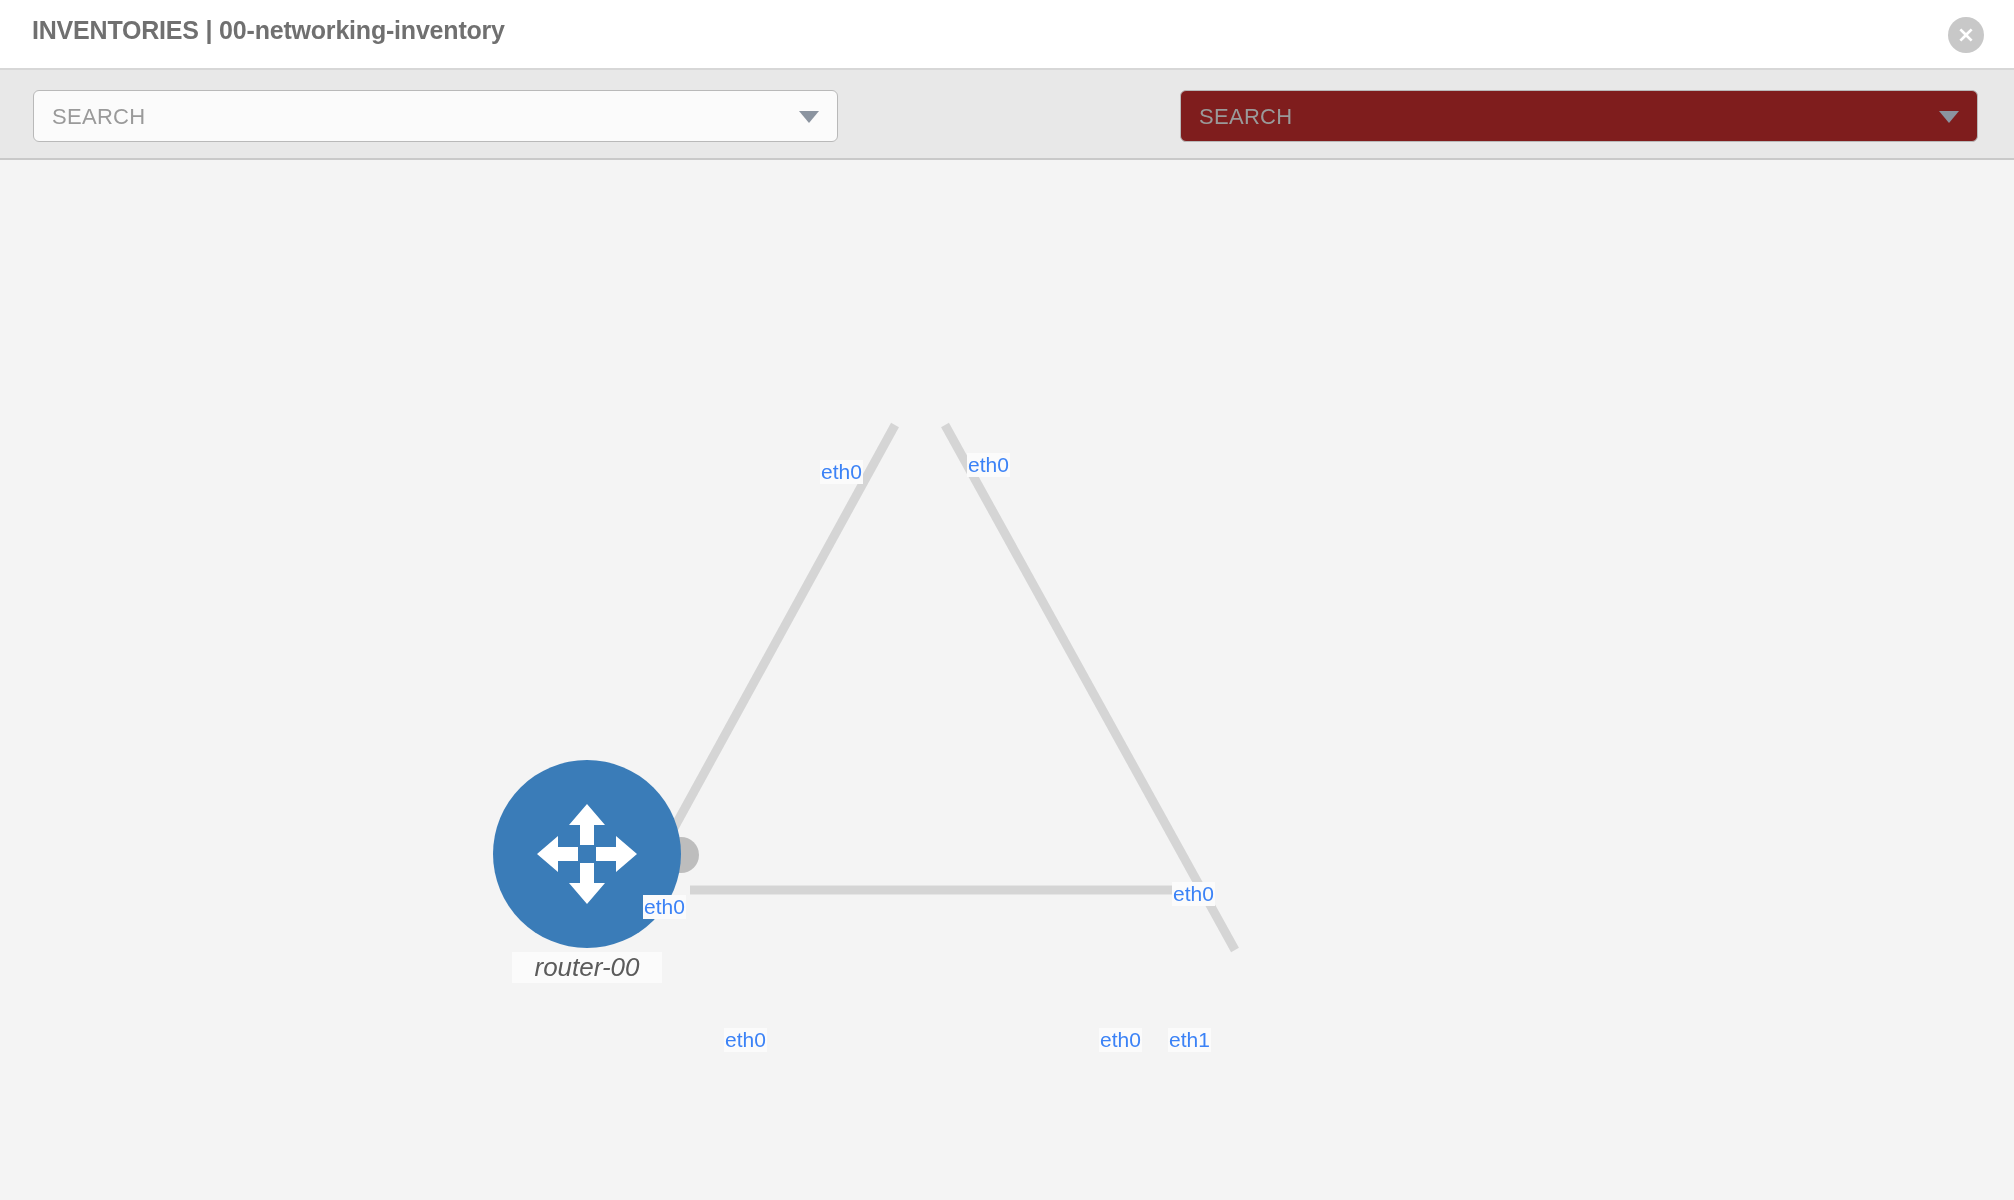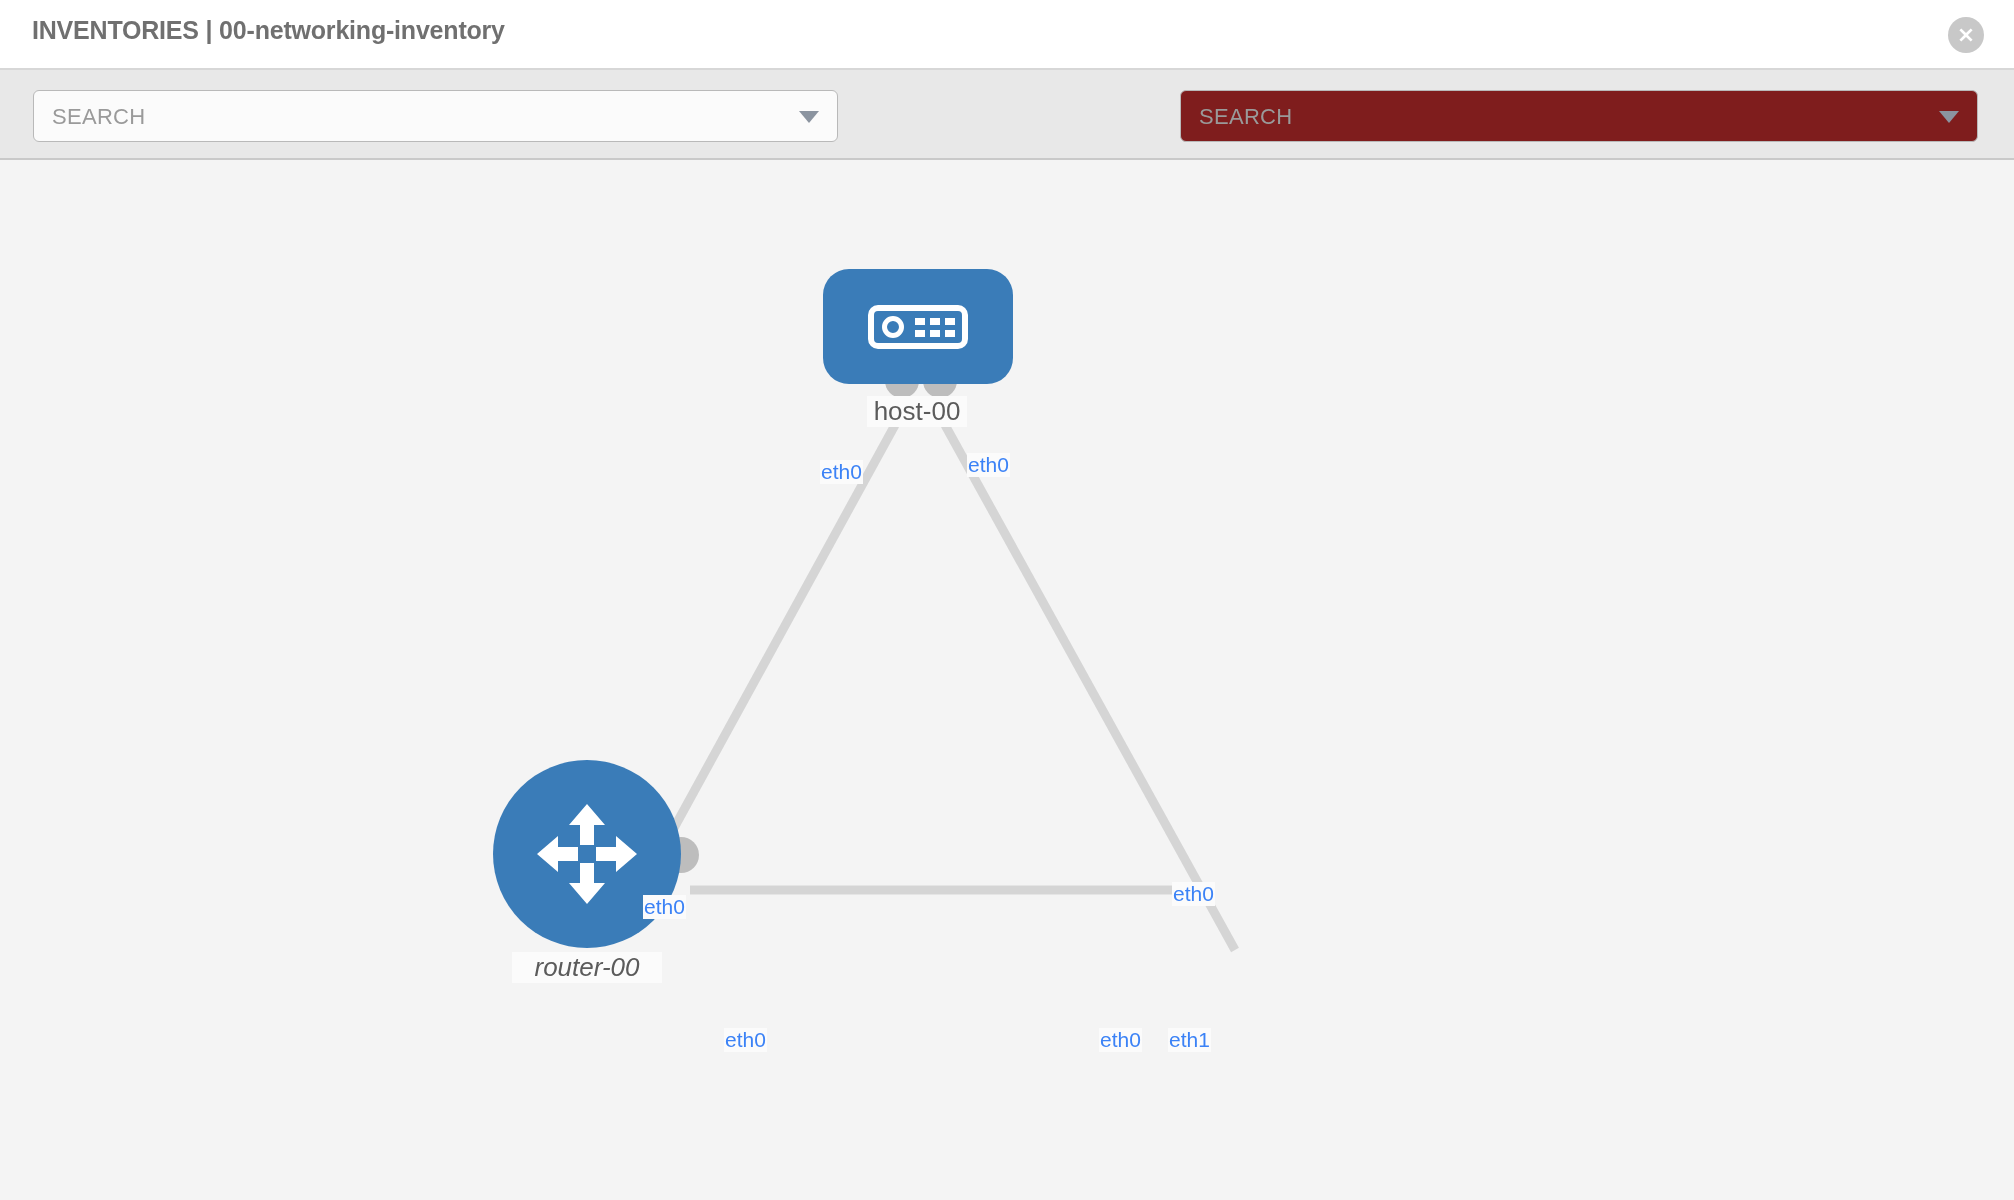--- a/index.html
+++ b/index.html
@@ -265,38 +265,20 @@
 
     <svg class="links">
 
       <line x1="895" y1="265" x2="640" y2="730" stroke="#d5d5d5" stroke-width="9"></line>
 
       <line x1="945" y1="265" x2="1235" y2="790" stroke="#d5d5d5" stroke-width="9"></line>
 
       <line x1="690" y1="730" x2="1210" y2="730" stroke="#d5d5d5" stroke-width="9"></line>
     </svg>
 
-    <div class="node" style="left:823px; top:109px; width:190px; height:115px;">
-
-      <div class="nub" style="left:62px; top:95px; width:34px; height:34px;"></div>
-      <div class="nub" style="left:100px; top:95px; width:34px; height:34px;"></div>
-      <div class="node-shape rounded" style="left:0; top:0; width:190px; height:115px;">
-        <svg width="100" height="54" viewBox="0 0 100 54">
-          <rect x="3" y="8" width="94" height="38" rx="7" ry="7" fill="none" stroke="#ffffff" stroke-width="6"></rect>
-          <circle cx="25" cy="27" r="8.5" fill="none" stroke="#ffffff" stroke-width="5"></circle>
-          <rect x="47" y="18" width="10" height="7" fill="#ffffff"></rect>
-          <rect x="62" y="18" width="10" height="7" fill="#ffffff"></rect>
-          <rect x="77" y="18" width="10" height="7" fill="#ffffff"></rect>
-          <rect x="47" y="30" width="10" height="7" fill="#ffffff"></rect>
-          <rect x="62" y="30" width="10" height="7" fill="#ffffff"></rect>
-          <rect x="77" y="30" width="10" height="7" fill="#ffffff"></rect>
-        </svg>
-      </div>
-      <div class="node-label" style="left:44px; top:127px; width:100px;">host-00</div>
-    </div>
 
     <div class="port-label" style="left:820px; top:300px;">eth0</div>
     <div class="port-label" style="left:967px; top:293px;">eth0</div>
 
     <div class="node" style="left:493px; top:600px; width:188px; height:188px;font-style:italic;">
       <div class="nub" style="left:170px; top:77px; width:36px; height:36px;"></div>
       <div class="node-shape circle" style="left:0; top:0; width:188px; height:188px;">
         <svg width="112" height="112" viewBox="0 0 112 112">
 
           <path d="M56 6 L74 27 L63 27 L63 47 L49 47 L49 27 L38 27 Z" fill="#ffffff"></path>

